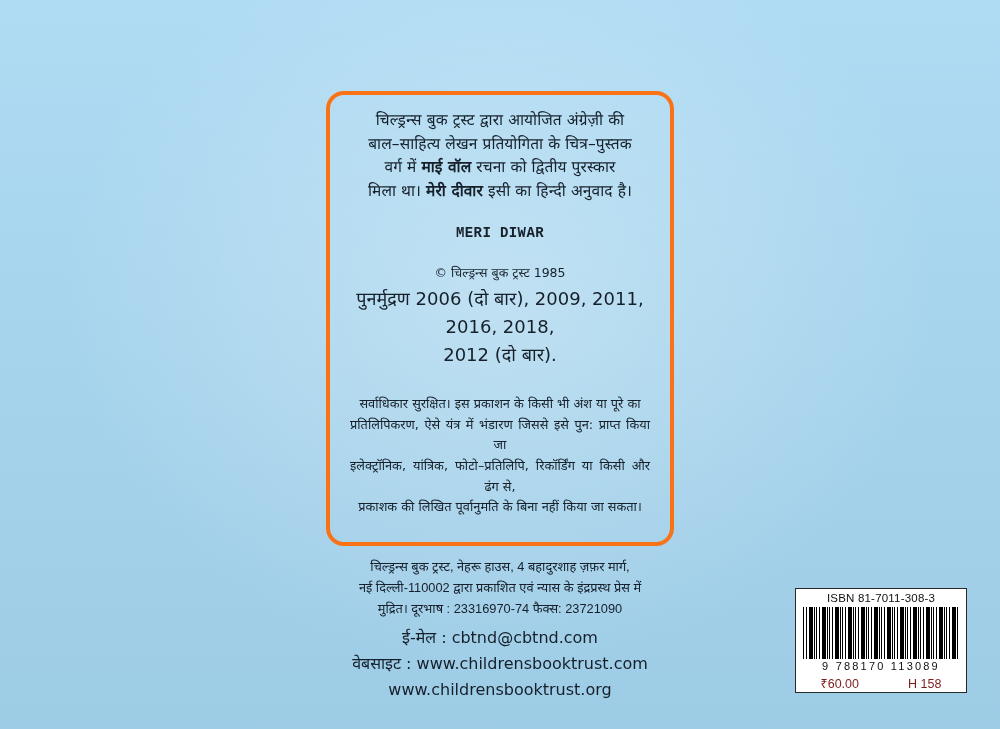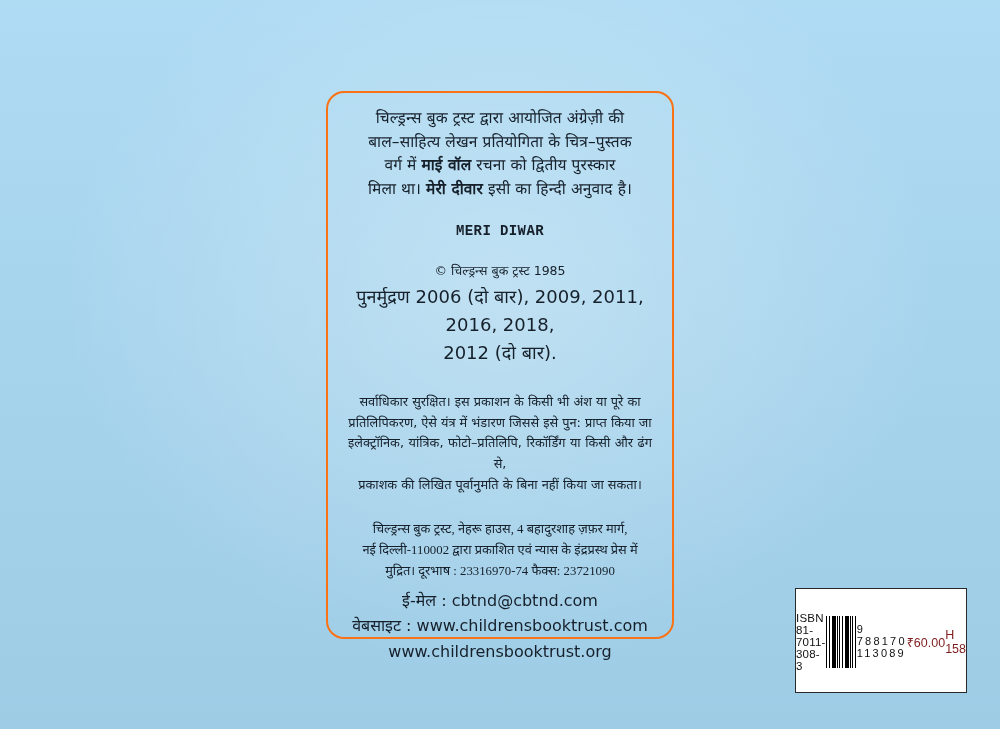--- a/index.html
+++ b/index.html
@@ -24,22 +24,22 @@
       linear-gradient(180deg, rgba(255,255,255,0.10) 0%, rgba(0,0,0,0.05) 100%);
     pointer-events: none;
   }
 
   
   .copyright-panel {
     position: absolute;
     left: 326px;
     top: 91px;
     width: 348px;
-    height: 548px;
-    border: 2px solid #f97316;
+    height: 455px;
+    border: 4px solid #f97316;
     border-radius: 18px;
     box-sizing: border-box;
     background: transparent;
   }
 
   .panel-inner {
     padding: 14px 16px 10px 16px;
     text-align: center;
     color: #16202b;
   }
@@ -84,24 +84,24 @@
     font-family: "DejaVu Sans", sans-serif;
     font-size: 12.8px;
     line-height: 1.62;
     margin-top: 24px;
     text-align: justify;
     text-align-last: center;
     padding: 0 4px;
   }
 
   .publisher-block {
-    font-family: Liberation Serif, serif;
+    font-family: Liberation Sans, sans-serif;
     font-size: 12.8px;
     line-height: 1.62;
-    margin-top: 24px;
+    margin-top: 39px;
     text-align: justify;
     text-align-last: center;
     padding: 0 6px;
   }
 
   .contact-block {
     font-family: "DejaVu Sans", sans-serif;
     font-size: 16px;
     line-height: 1.6;
     margin-top: 6px;
@@ -117,20 +117,21 @@
   .barcode-block {
     position: absolute;
     left: 795px;
     top: 588px;
     width: 172px;
     height: 105px;
     background: #ffffff;
     border: 1px solid #2a2a2a;
     box-sizing: border-box;
     display: flex;
+    flex-direction: column;
     align-items: center;
   }
 
   .isbn-text {
     font-family: "Liberation Sans", sans-serif;
     font-size: 11.5px;
     color: #111;
     margin-top: 3px;
     letter-spacing: 0.2px;
   }

